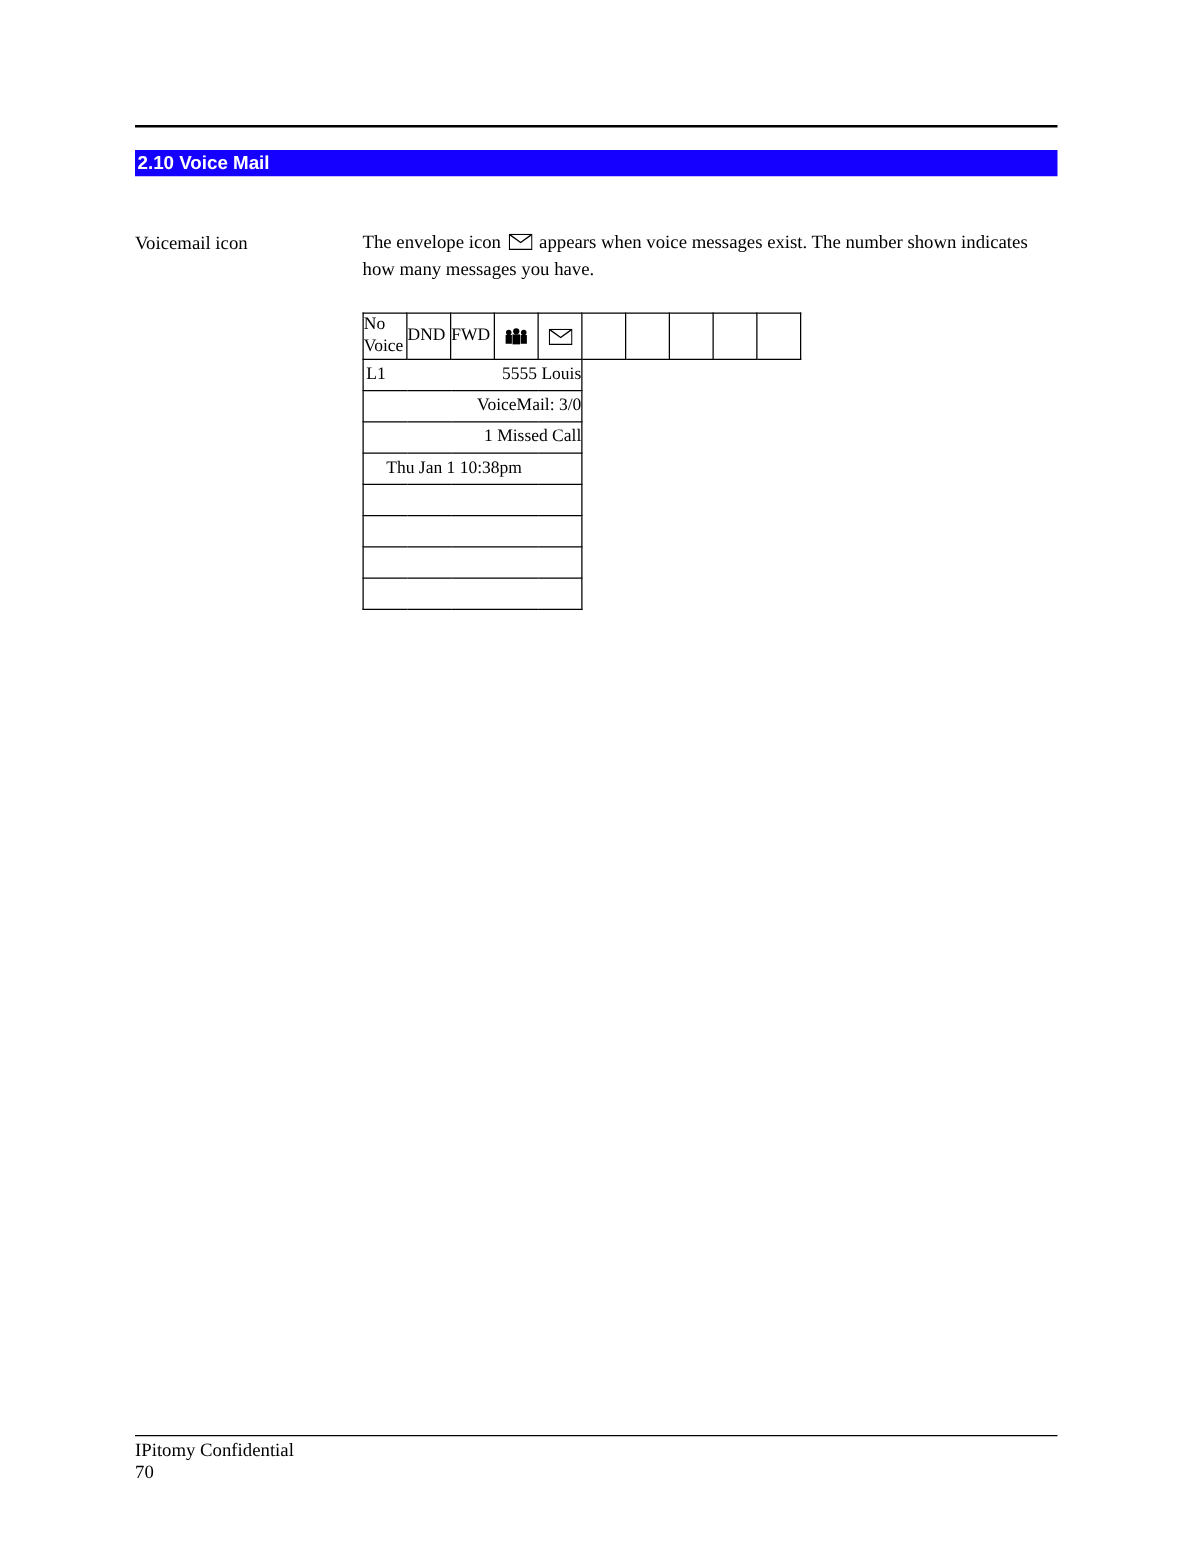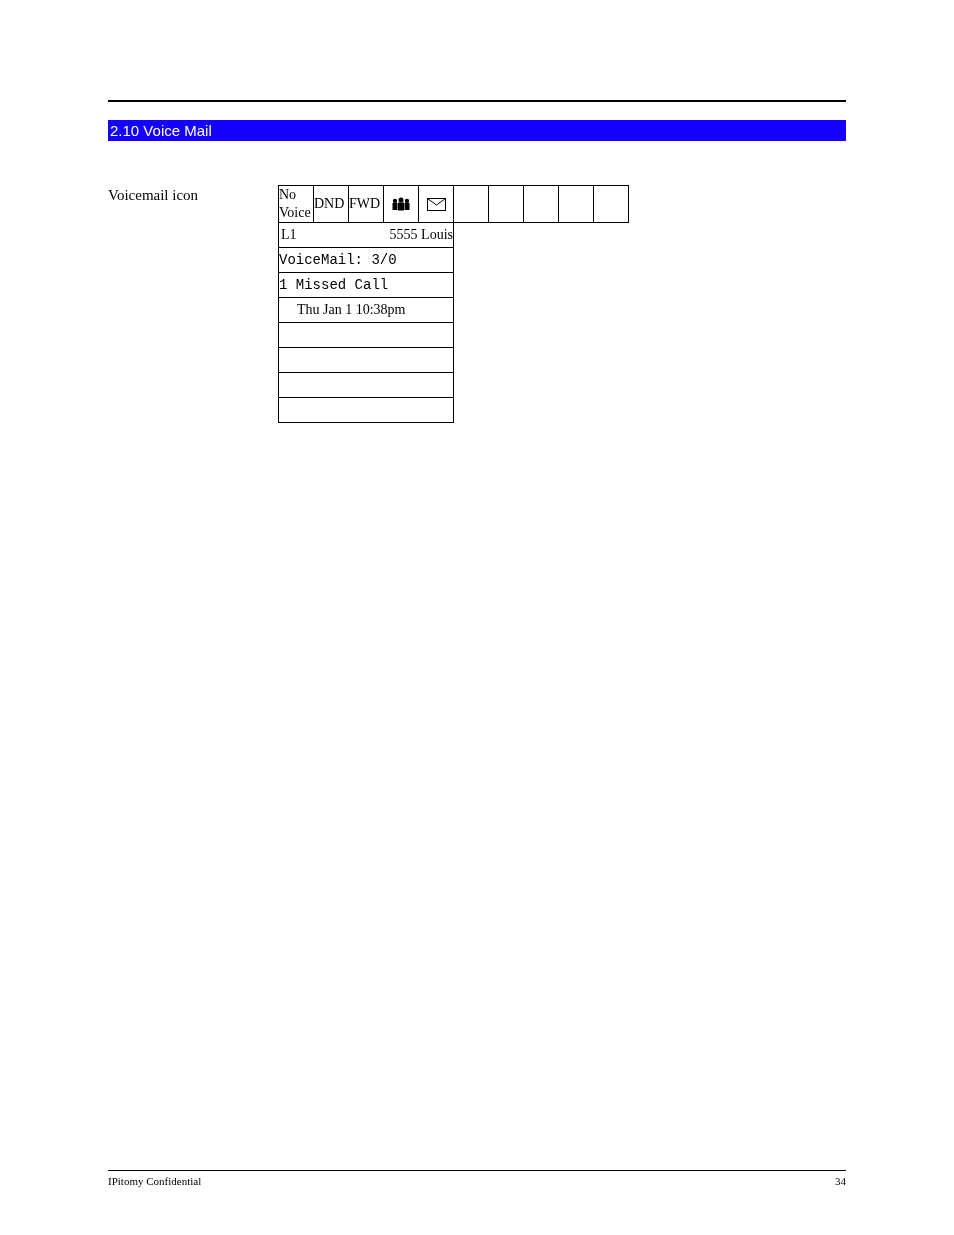--- a/index.html
+++ b/index.html
@@ -18,27 +18,28 @@
     padding: 100px 108px 0 108px;
   }
   .top-rule {
     border-top: 2px solid #000;
     margin-bottom: 18px;
   }
   .section-header {
     background: #1500ff;
     color: #fff;
     font-family: Arial, Helvetica, sans-serif;
-    font-weight: normal;
+    font-weight: bold;
     font-size: 15px;
     padding: 2px 2px 2px 2px;
     margin-bottom: 44px;
   }
   .content-row {
     display: flex;
+    gap: 12px;
   }
   .left-col {
     width: 170px;
     flex: 0 0 170px;
     font-size: 15px;
     padding-top: 2px;
   }
   .right-col {
     flex: 1;
     font-size: 15px;
@@ -64,55 +65,61 @@
     vertical-align: middle;
     font-size: 14px;
   }
   .row-status td {
     height: 34px;
   }
   .cell-pad {
     padding-left: 2px;
   }
   .center {
-    text-align: left;
-    font-family: Liberation Mono, monospace;
+    text-align: right;
   }
   .icon-cell svg {
     display: block;
     margin: 0 auto;
   }
   .footer {
     position: absolute;
     left: 108px;
     right: 108px;
     bottom: 48px;
   }
   .footer-rule {
     border-top: 1.5px solid #000;
     margin-bottom: 4px;
   }
   .footer-line {
     display: flex;
     justify-content: space-between;
-    font-size: 11px;
+    font-size: 15px;
+    flex-direction: column;
   }
 </style>
 </head>
 <body>
 
 <div class="page">
   <div class="top-rule"></div>
 
   <div class="section-header">2.10 Voice Mail</div>
 
   <div class="content-row">
     <div class="left-col">Voicemail icon</div>
     <div class="right-col">
 
+      <div class="desc">
+        <span>The envelope icon </span><span class="env-icon-inline"><svg width="19" height="13" viewBox="0 0 19 13">
+              <rect x="0.5" y="0.5" width="18" height="12" fill="none" stroke="#000" stroke-width="1"></rect>
+              <polyline points="0.5,0.5 9.5,7 18.5,0.5" fill="none" stroke="#000" stroke-width="1"></polyline>
+            </svg></span><span> appears when voice messages exist. The number shown indicates how many messages you have.</span>
+      </div>
 
       <table class="display-grid">
         <colgroup>
           <col style="width:35px">
             <col style="width:35px">
             <col style="width:35px">
             <col style="width:35px">
             <col style="width:35px">
           <col style="width:35px">
             <col style="width:35px">
@@ -177,16 +184,16 @@
       </tbody>
         </table>
 
     </div>
   </div>
 
   <div class="footer">
     <div class="footer-rule"></div>
     <div class="footer-line">
       <span>IPitomy Confidential</span>
-      <span>34</span>
+      <span>70</span>
     </div>
   </div>
 </div>
 
 </body></html>

